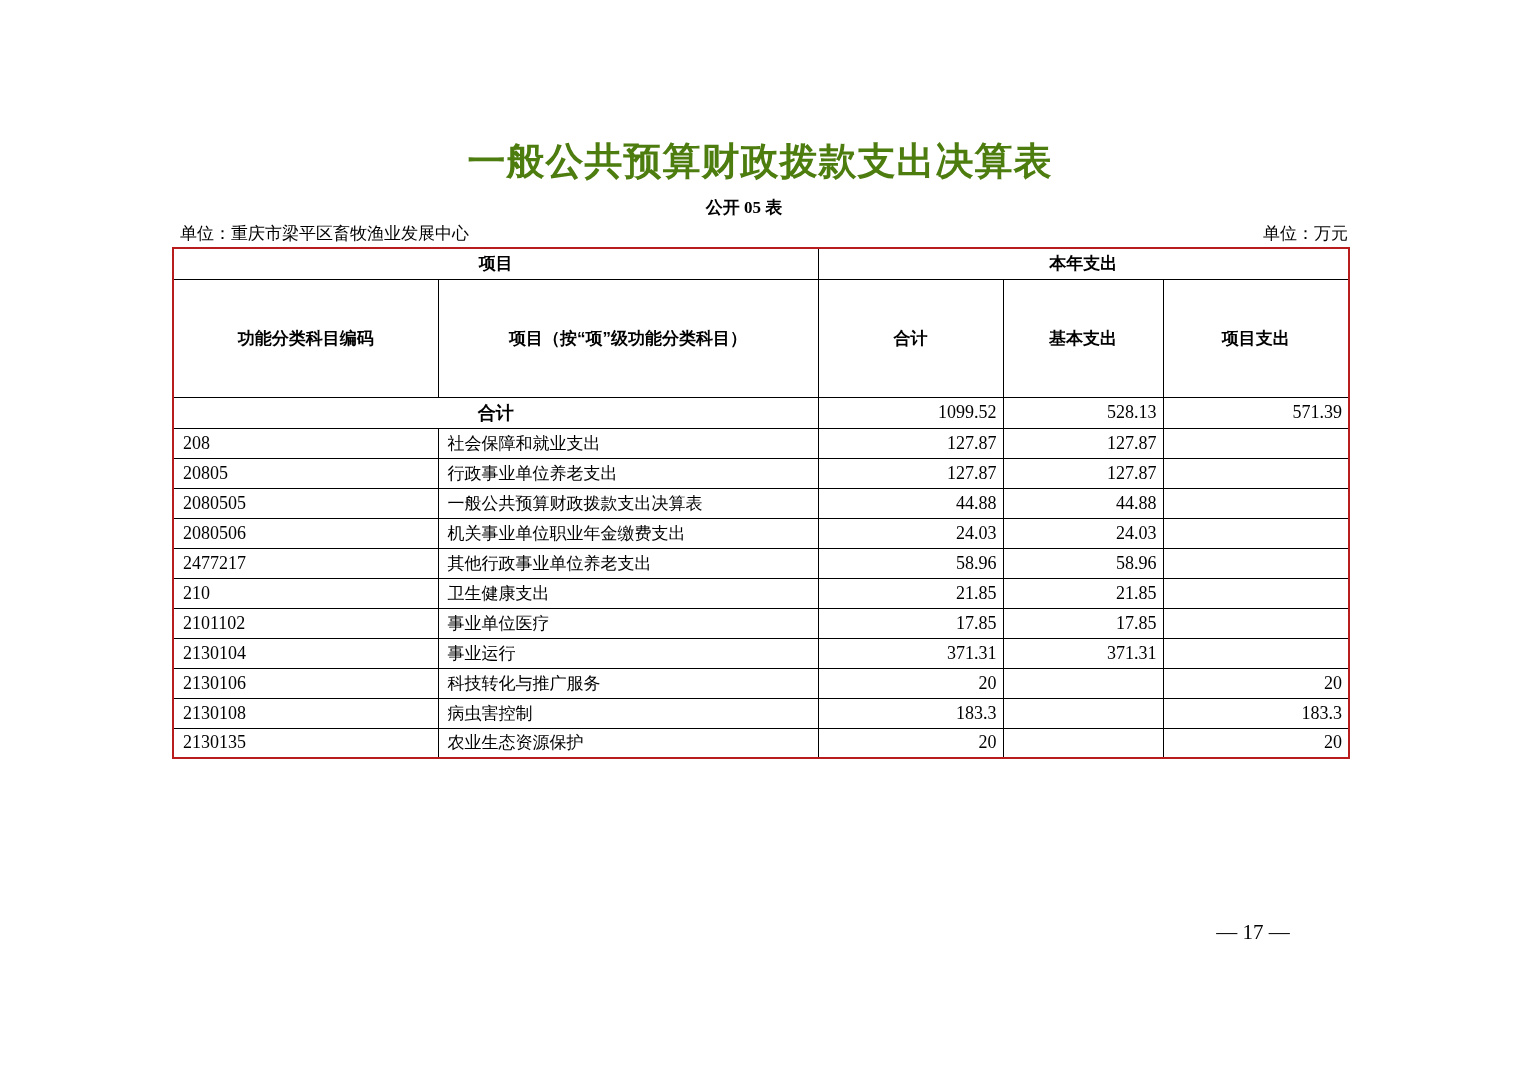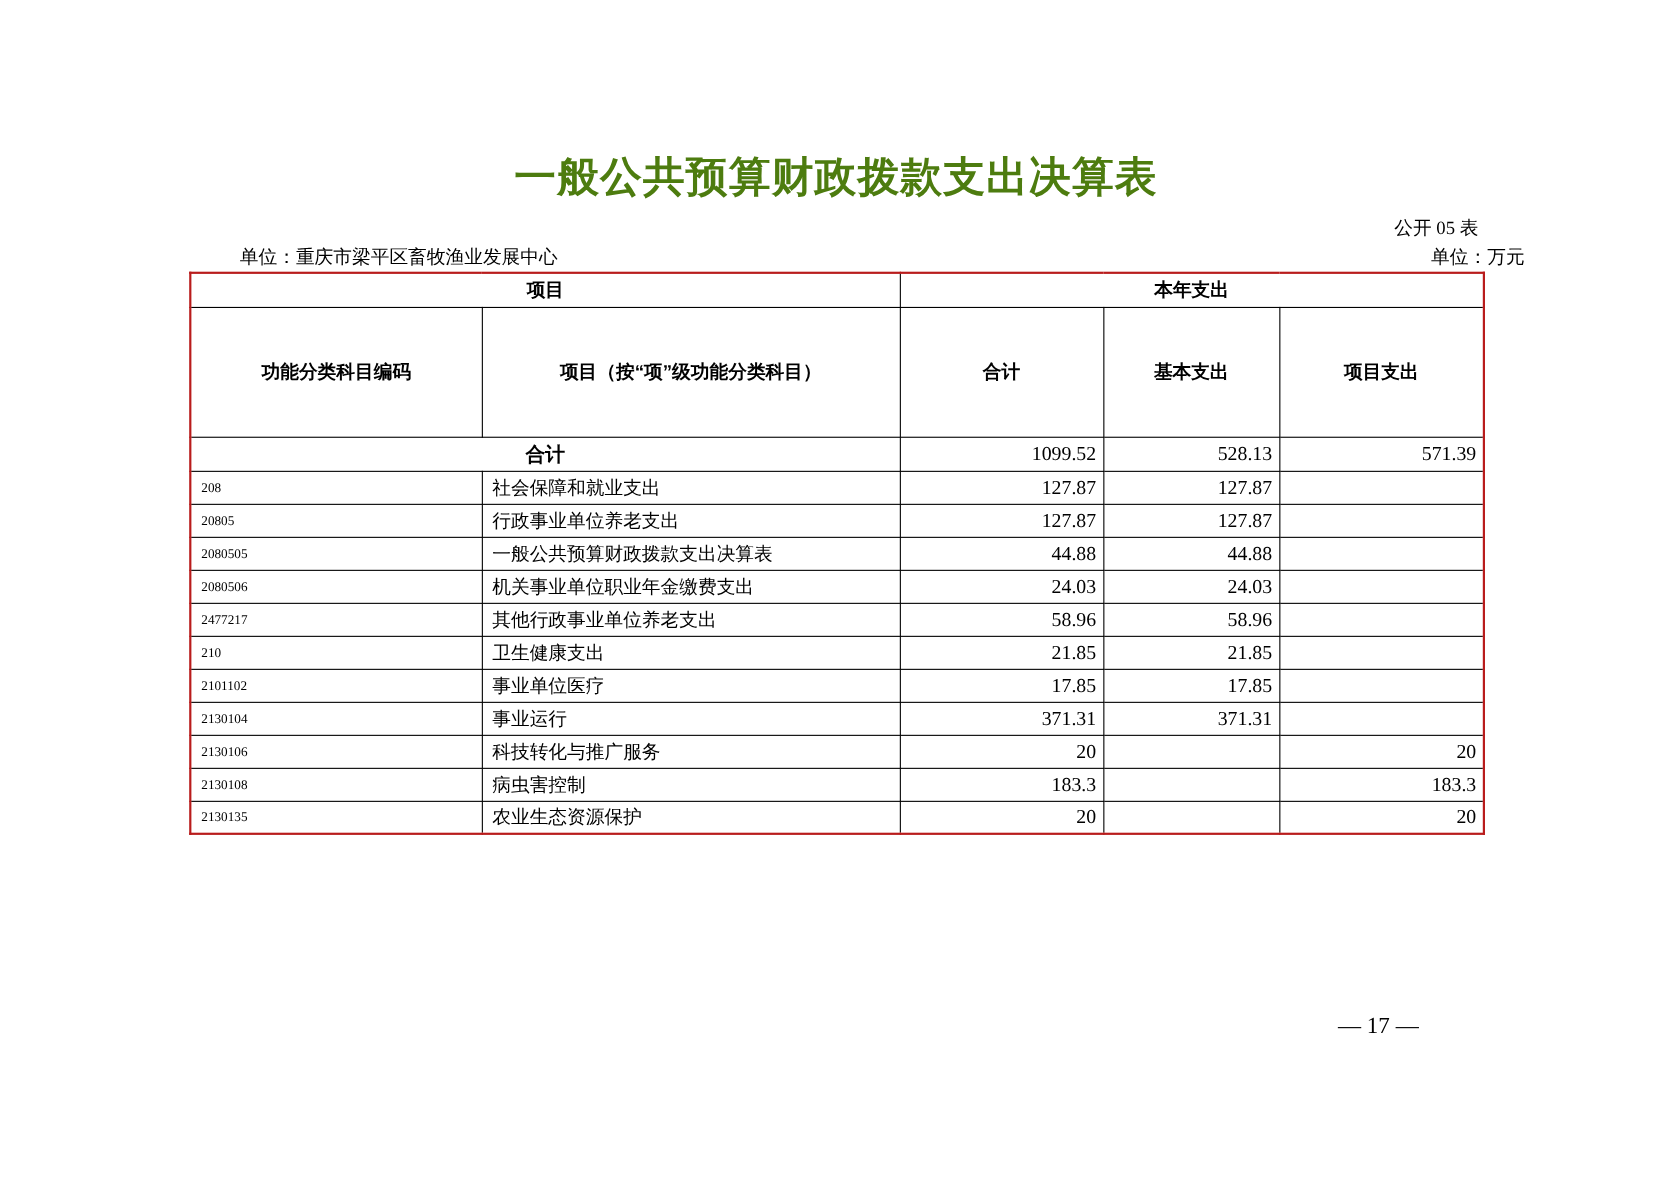--- a/index.html
+++ b/index.html
@@ -20,34 +20,34 @@
     text-align: center;
     font-family: "Liberation Sans", sans-serif;
     font-weight: bold;
     font-size: 38px;
     letter-spacing: 1px;
     color: #4d7c0f;
   }
   .table-code-line {
     position: absolute;
     top: 196px;
-    left: 168px;
+    left: 156px;
     width: 1176px;
-    text-align: right;
-    font-size: 17px;
+    text-align: center;
+    font-size: 17px;
+    font-weight: bold;
   }
   .meta-line {
     position: absolute;
     top: 222px;
     left: 172px;
     width: 1176px;
     display: flex;
     justify-content: space-between;
     font-size: 17px;
-    margin-left: 38px;
   }
   .meta-line .unit-name { padding-left: 8px; }
   table.budget-table {
     position: absolute;
     top: 247px;
     left: 172px;
     width: 1176px;
     border-collapse: collapse;
     table-layout: fixed;
     border: 2px solid #b91c1c;
@@ -62,21 +62,21 @@
     font-family: "Liberation Sans", sans-serif;
     font-weight: bold;
     font-size: 17px;
     text-align: center;
   }
   .budget-table tr.hdr-group { height: 31px; }
   .budget-table tr.hdr-cols { height: 118px; }
   .budget-table tr.total-row { height: 31px; }
   .budget-table tr.data-row { height: 30px; }
   .budget-table td.code-cell {
-    font-size: 12px;
+    font-size: 18px;
     text-align: left;
     padding-left: 9px;
   }
   .budget-table td.item-cell {
     font-size: 17px;
     text-align: left;
     padding-left: 9px;
   }
   .budget-table td.num-cell {
     font-size: 18px;

